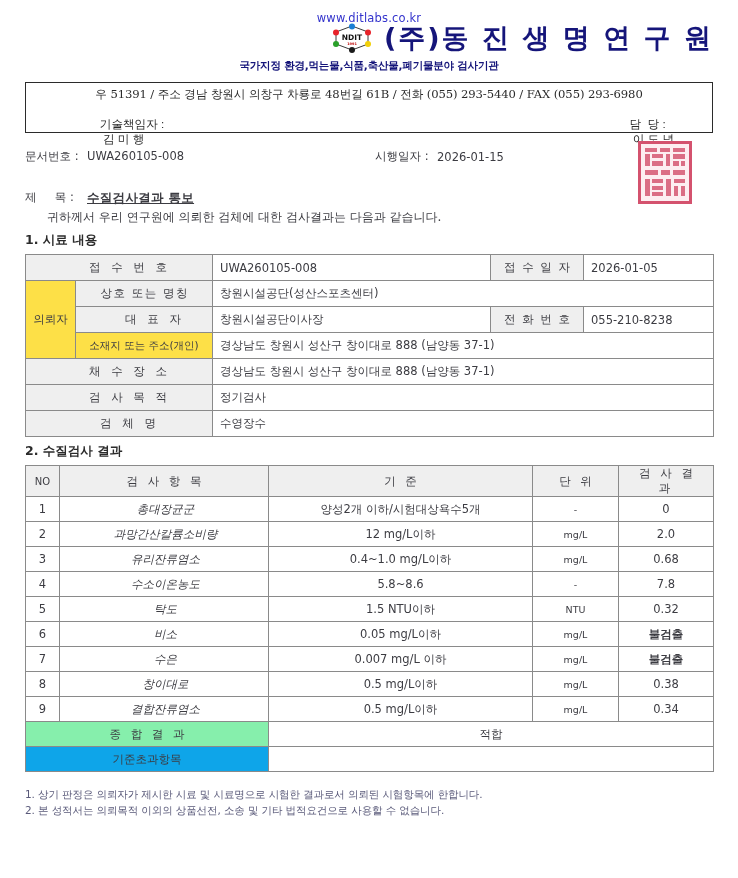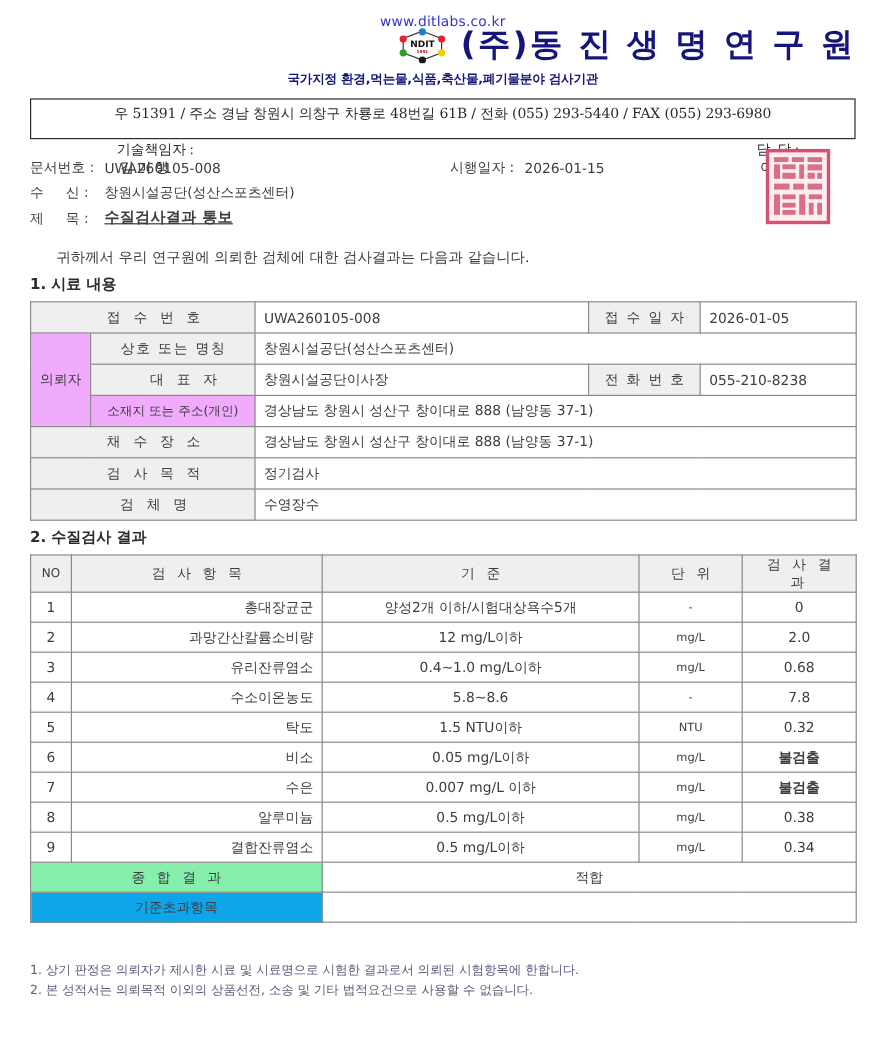--- a/index.html
+++ b/index.html
@@ -49,68 +49,67 @@
     font-weight: bold;
     color: #15157a;
     letter-spacing: -.2px;
     margin-top: 5px;
   }
 
   
   .addr-box {
     border: 1px solid #2b2b2b;
     margin-top: 9px;
-    height: 34px;
+    height: 51px;
     padding: 4px 0 0 0;
   }
   .addr-line1 {
     text-align: center;
     font-size: 11.6px;
     color: #2b2b2b;
     letter-spacing: -.1px;
     font-family: "DejaVu Serif", "Liberation Serif", serif;
   }
   .addr-line2 {
     display: flex;
     justify-content: space-between;
     padding: 2px 38px 0 48px;
     font-size: 11.6px;
     color: #2b2b2b;
-    font-family: Liberation Serif, serif;
+    font-family: Liberation Sans, sans-serif;
   }
   .addr-line2 .seg { white-space: pre; }
 
   
   .meta {
     margin-top: 13px;
     position: relative;
     font-size: 11.5px;
   }
   .meta-row { display: flex; height: 21px; align-items: center; }
   .m-label { width: 62px; white-space: pre; color: #3c3c42; }
   .m-value { color: #3c3c42; }
-  .m-left { width: 350px; display: flex; align-items: flex-end; }
+  .m-left { width: 350px; display: flex; align-items: flex-start; }
   .m-right { display: flex; align-items: center; }
   .subject-value {
     font-weight: bold;
     text-decoration: underline;
     font-size: 12.5px;
     letter-spacing: .3px;
   }
 
   
   .seal {
     position: absolute;
     right: 21px; top: -5px;
     width: 54px; height: 63px;
   }
 
   
   .greeting {
-    margin-top: 14px;
     padding-left: 22px;
     font-size: 12px;
     color: #3c3c42;
     font-family: "DejaVu Serif", "Liberation Serif", serif;
   }
 
   
   .sec-head {
     font-size: 12.5px;
     font-weight: bold;
@@ -129,38 +128,38 @@
     height: 26px;
     padding: 0 7px;
   }
   .lbl {
     background: #efefef;
     text-align: center;
     letter-spacing: 3.5px;
     text-indent: 3.5px;
     padding-left: 25px;
   }
-  .lbl-tight { background:#f0abfc; text-align:center; letter-spacing:0; text-indent:0; }
+  .lbl-tight { background:#fde047; text-align:center; letter-spacing:0; text-indent:0; }
   .lbl-sp2 { background:#efefef; text-align:center; letter-spacing:1.5px; text-indent:1.5px; }
   .val { text-align: left; background: #ffffff; }
 
   
   .res th { background: #efefef; text-align: center; height: 27px; }
   .res td { text-align: center; height: 25px; }
-  .res td.item { text-align: right; padding-left: 10px; }
+  .res td.item { text-align: center; padding-left: 10px; font-style: italic; }
   .res .unit { font-size: 9.5px; }
   .res td.bold { font-weight: bold; margin-top: 20px; }
   .res th.h-sp { letter-spacing: 3px; text-indent: 3px; }
 
   .sum-lbl { background:#86efac; text-align:center; letter-spacing:3px; text-indent:3px; height:26px; }
   .sum-lbl-tight { background:#0ea5e9; text-align:center; letter-spacing:0; height:26px; }
 
   
   .notes {
-    margin-top: 32px;
+    margin-top: 14px;
     font-size: 10.5px;
     color: #5a5a7a;
     line-height: 16px;
   }
   .notes div { letter-spacing: -.1px; }
 </style>
 </head>
 <body>
 
 <div class="page">
@@ -236,24 +235,20 @@
         <span class="m-label">문서번호 :</span>
         <span class="m-value">UWA260105-008</span>
       </div>
       <div class="m-right">
         <span class="m-label">시행일자 :</span>
         <span class="m-value">2026-01-15</span>
       </div>
     </div>
 
     <div class="meta-row">
-      <div class="m-left">
-        <span class="m-label">수     신 :</span>
-        <span class="m-value">창원시설공단(성산스포츠센터)</span>
-      </div>
     </div>
 
     <div class="meta-row">
       <div class="m-left">
         <span class="m-label">제     목 :</span>
         <span class="subject-value">수질검사결과  통보</span>
       </div>
     </div>
   </div>
 
@@ -370,21 +365,21 @@
         </tr>
         <tr>
           <td>7</td>
           <td class="item">수은</td>
           <td>0.007 mg/L 이하</td>
           <td class="unit">mg/L</td>
           <td class="bold">불검출</td>
         </tr>
         <tr>
           <td>8</td>
-          <td class="item">알루미늄</td>
+          <td class="item">창이대로</td>
           <td>0.5 mg/L이하</td>
           <td class="unit">mg/L</td>
           <td>0.38</td>
         </tr>
         <tr>
           <td>9</td>
           <td class="item">결합잔류염소</td>
           <td>0.5 mg/L이하</td>
           <td class="unit">mg/L</td>
           <td>0.34</td>

